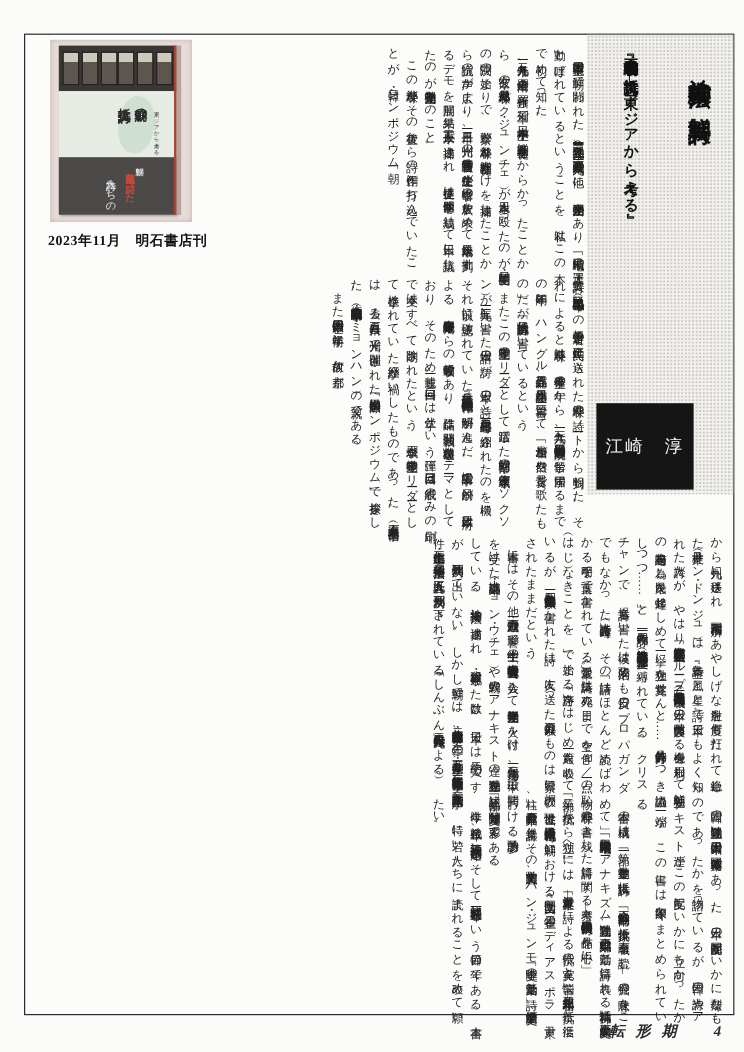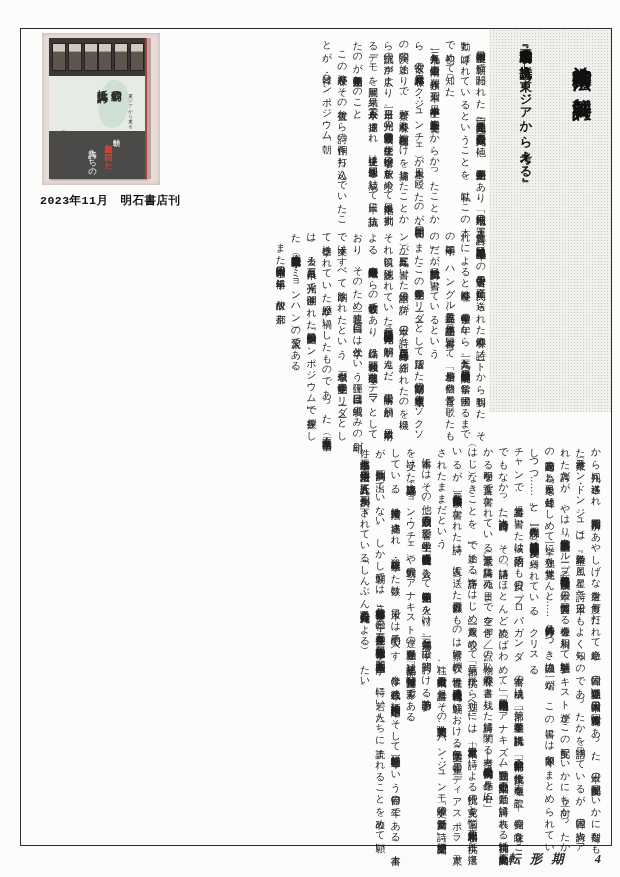--- a/index.html
+++ b/index.html
@@ -72,21 +72,21 @@
   .cover-title{position:absolute;right:24px;top:6px;writing-mode:vertical-rl;font-size:10.5px;font-weight:bold;color:#2a2a2a;letter-spacing:0.5px;}
   .cover-subtitle{position:absolute;right:14px;top:14px;writing-mode:vertical-rl;font-size:4.5px;color:#444;}
   .cover-editor{position:absolute;left:12px;bottom:3px;writing-mode:vertical-rl;font-size:4.5px;color:#555;}
   #obi{position:absolute;left:0;top:93px;width:100%;height:48px;background:#4c4a48;overflow:hidden;}
   .obi-t1{position:absolute;right:26px;top:3px;writing-mode:vertical-rl;font-size:7px;color:#eee;}
   .obi-t2{position:absolute;right:34px;top:8px;writing-mode:vertical-rl;font-size:7.5px;color:#c8473a;font-weight:bold;}
   .obi-t3{position:absolute;right:48px;top:12px;writing-mode:vertical-rl;font-size:8.5px;color:#f2f2f2;}
   .obi-logo{position:absolute;left:4px;bottom:2px;font-size:4px;color:#ddd;writing-mode:vertical-rl;}
   #book-caption{
     margin-top:8px;text-align:center;font-weight:bold;font-size:11.5px;
-    letter-spacing:0.5px;color:#111;white-space:nowrap;font-family:Liberation Mono, monospace;
+    letter-spacing:0.5px;color:#111;white-space:nowrap;
   }
   
   #band-a{left:161px;top:5px;width:307px;height:186px;}
   #band-b{left:10px;top:197px;width:458px;height:209px;}
   #band-c{left:10px;top:412px;width:573px;height:214px;}
   #band-d{left:10px;top:629px;width:573px;height:190px;}
   
   #footer{
     position:absolute;right:16px;top:851px;
     font-style:italic;font-weight:bold;font-size:12.5px;letter-spacing:3px;color:#2a2a2a;
@@ -94,20 +94,23 @@
   }
 </style>
 </head>
 <body>
 
 <div id="frame">
 
   <div id="title-block">
     <div class="main-title">治安維持法下の朝鮮詩人</div>
     <div class="sub-title">金正勲編著『朝鮮の抵抗詩人―東アジアから考える』</div>
+    <div id="author-box">
+      <span>江崎　淳</span>
+    </div>
   </div>
 
   <div id="book-block">
     <div id="book-photo">
       <div id="book">
         <div id="photo-strip">
           <span class="pgroup">
             <span class="portrait"></span>
             <span class="portrait"></span>
             <span class="portrait"></span>

